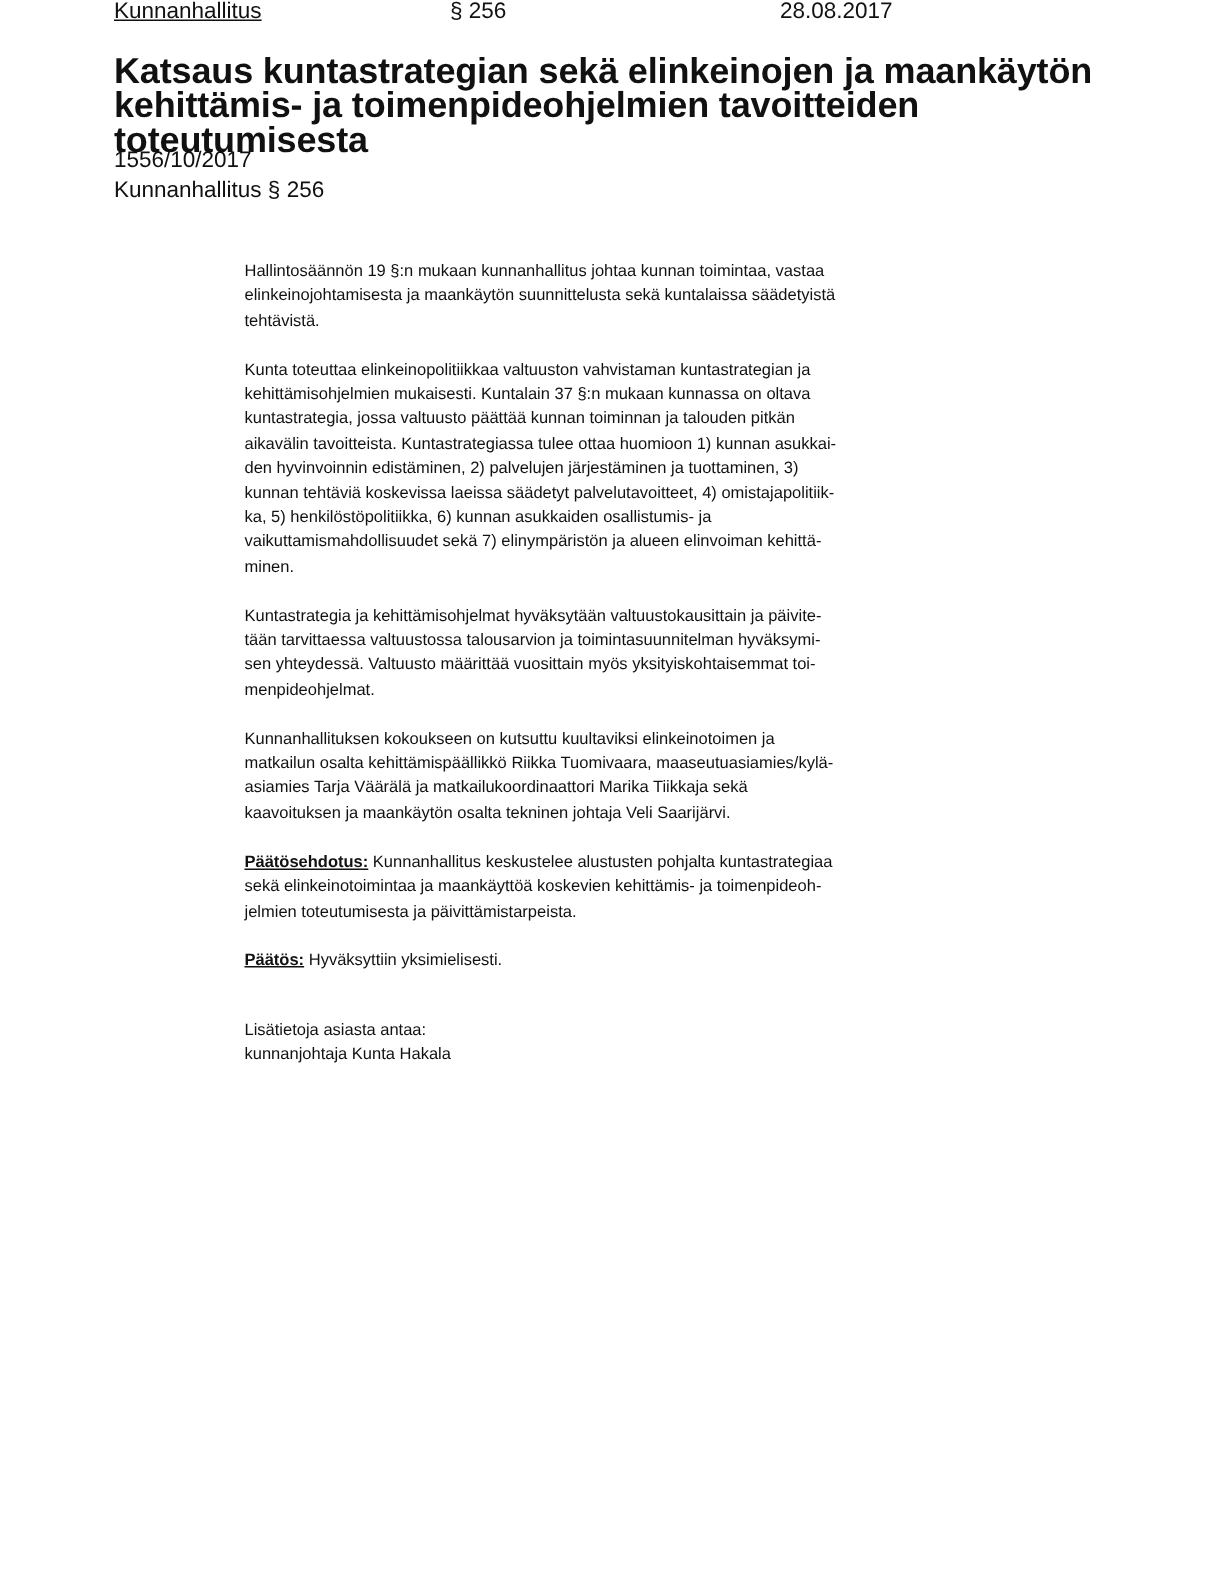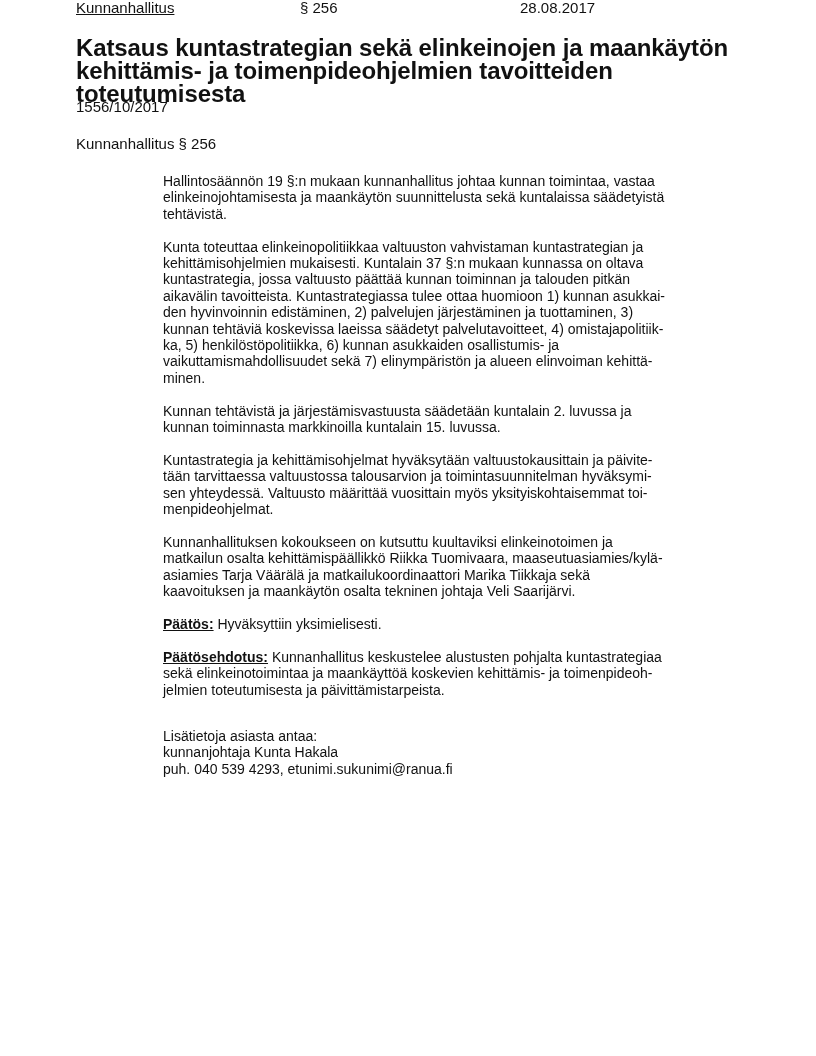--- a/index.html
+++ b/index.html
@@ -46,31 +46,31 @@
     }
     .diary-no {
       position: absolute;
       top: 98px;
       left: 76px;
       font-size: 15px;
       line-height: 18px;
     }
     .section-ref {
       position: absolute;
-      top: 135px;
+      top: 118px;
       left: 76px;
       font-size: 15px;
       line-height: 18px;
     }
     .body {
       position: absolute;
       top: 173px;
       left: 163px;
       width: 585px;
-      font-size: 14px;
+      font-size: 11px;
       line-height: 16.4px;
     }
     .body p {
       margin: 0 0 16.4px 0;
       white-space: pre-line;
     }
     .label-bold {
       font-weight: bold;
       text-decoration: underline;
     }
@@ -99,32 +99,30 @@
 tehtävistä.</p>
   <p>Kunta toteuttaa elinkeinopolitiikkaa valtuuston vahvistaman kuntastrategian ja
 kehittämisohjelmien mukaisesti. Kuntalain 37 §:n mukaan kunnassa on oltava
 kuntastrategia, jossa valtuusto päättää kunnan toiminnan ja talouden pitkän
 aikavälin tavoitteista. Kuntastrategiassa tulee ottaa huomioon 1) kunnan asukkai-
 den hyvinvoinnin edistäminen, 2) palvelujen järjestäminen ja tuottaminen, 3)
 kunnan tehtäviä koskevissa laeissa säädetyt palvelutavoitteet, 4) omistajapolitiik-
 ka, 5) henkilöstöpolitiikka, 6) kunnan asukkaiden osallistumis- ja
 vaikuttamismahdollisuudet sekä 7) elinympäristön ja alueen elinvoiman kehittä-
 minen.</p>
-  <p>Kunnan tehtävistä ja järjestämisvastuusta säädetään kuntalain 2. luvussa ja
-kunnan toiminnasta markkinoilla kuntalain 15. luvussa.</p>
   <p>Kuntastrategia ja kehittämisohjelmat hyväksytään valtuustokausittain ja päivite-
 tään tarvittaessa valtuustossa talousarvion ja toimintasuunnitelman hyväksymi-
 sen yhteydessä. Valtuusto määrittää vuosittain myös yksityiskohtaisemmat toi-
 menpideohjelmat.</p>
   <p>Kunnanhallituksen kokoukseen on kutsuttu kuultaviksi elinkeinotoimen ja
 matkailun osalta kehittämispäällikkö Riikka Tuomivaara, maaseutuasiamies/kylä-
 asiamies Tarja Väärälä ja matkailukoordinaattori Marika Tiikkaja sekä
 kaavoituksen ja maankäytön osalta tekninen johtaja Veli Saarijärvi.</p>
 
-  <p><span class="label-bold">Päätös:</span><span> Hyväksyttiin yksimielisesti.</span></p>
-
   <p><span class="label-bold">Päätösehdotus:</span><span> Kunnanhallitus keskustelee alustusten pohjalta kuntastrategiaa
 sekä elinkeinotoimintaa ja maankäyttöä koskevien kehittämis- ja toimenpideoh-
 jelmien toteutumisesta ja päivittämistarpeista.</span></p>
 
-  <p class="contact"><span>Lisätietoja asiasta antaa:</span><br><span>kunnanjohtaja Kunta Hakala</span><br><span>puh. 040 539 4293, etunimi.sukunimi@ranua.fi</span></p>
+  <p><span class="label-bold">Päätös:</span><span> Hyväksyttiin yksimielisesti.</span></p>
+
+  <p class="contact"><span>Lisätietoja asiasta antaa:</span><br><span>kunnanjohtaja Kunta Hakala</span><br></p>
 
 </div>
 
 </body></html>

